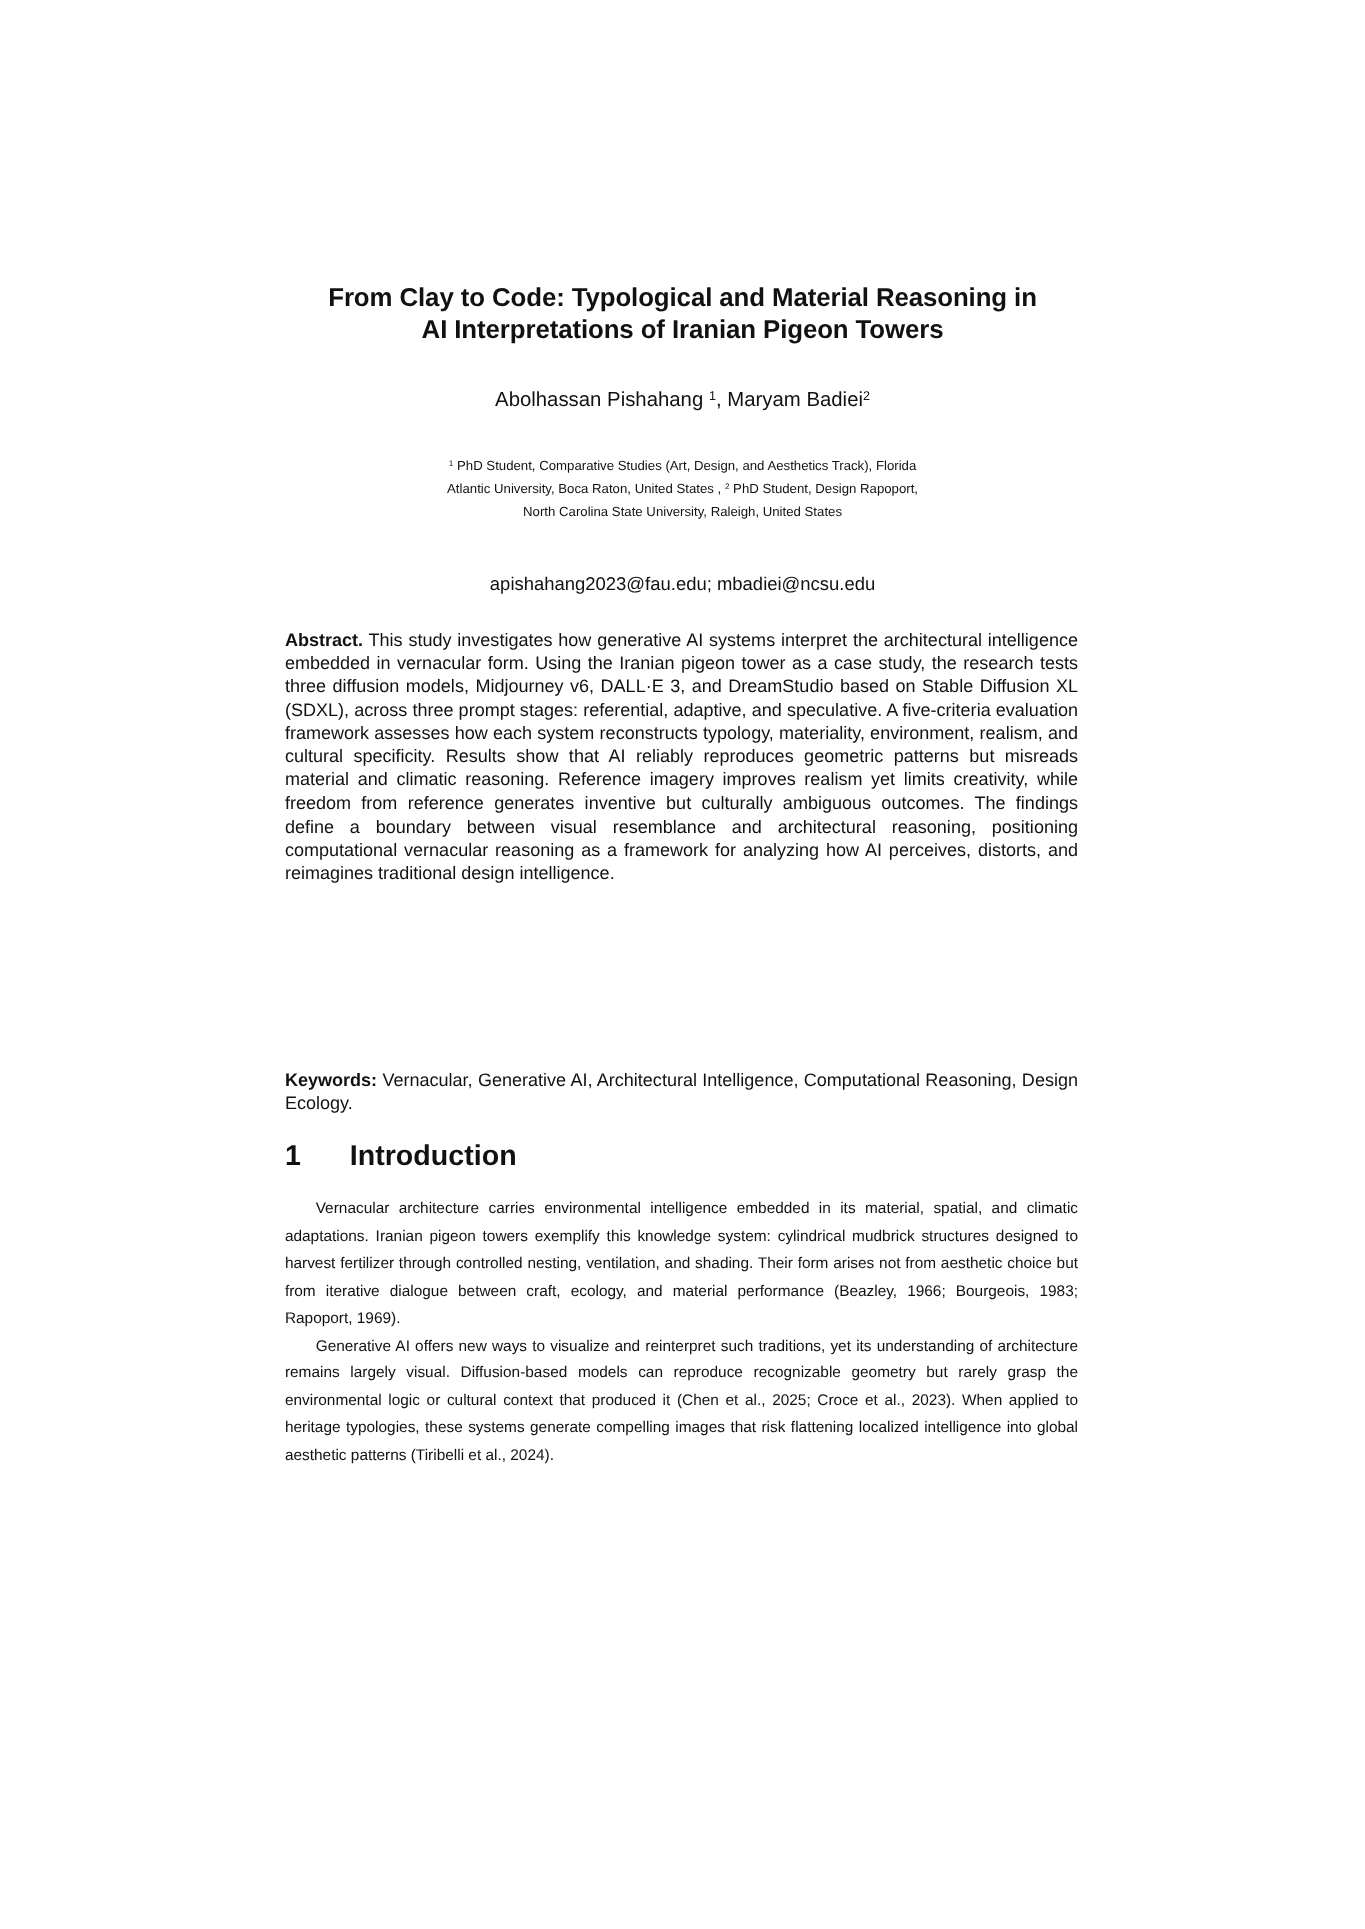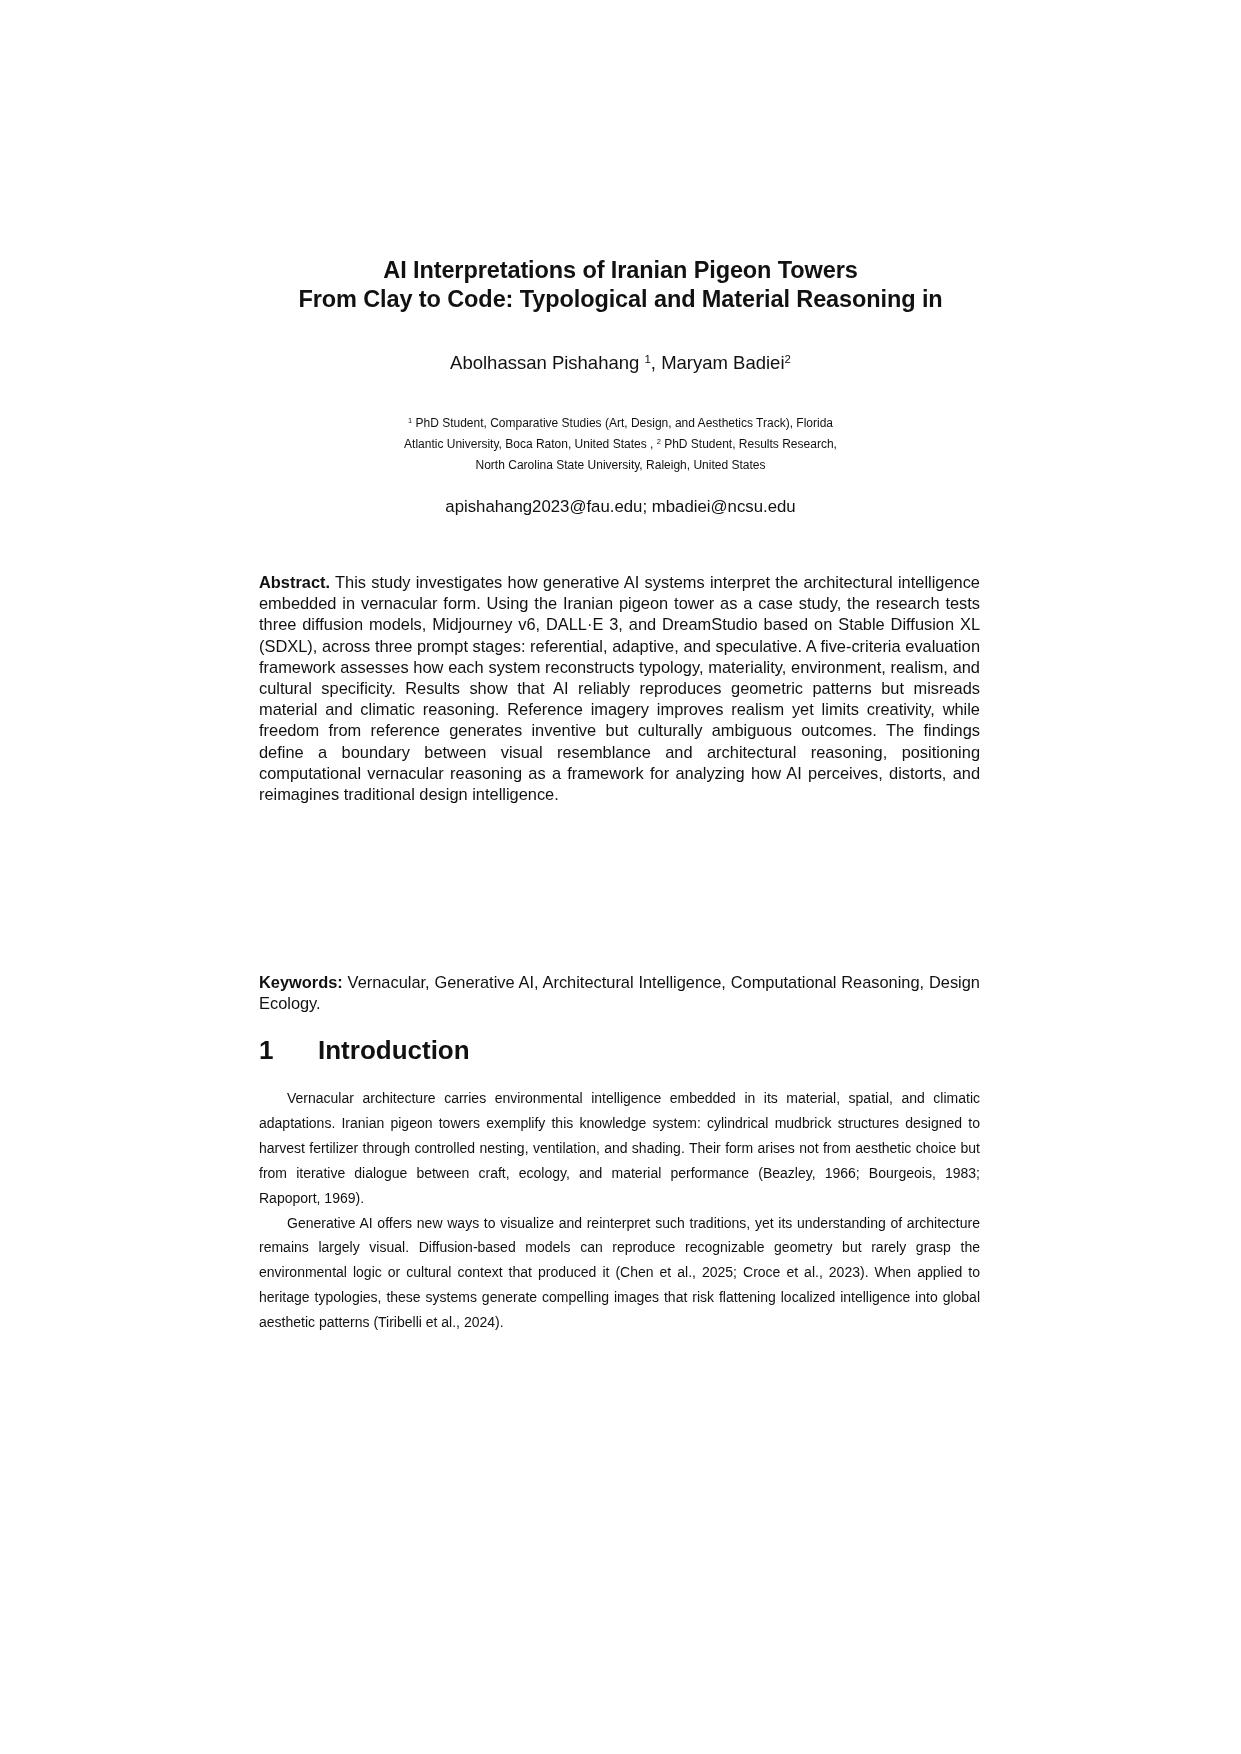--- a/index.html
+++ b/index.html
@@ -4,53 +4,53 @@
 <style>
   html, body { margin: 0; padding: 0; background: #ffffff; }
   body { width: 1241px; height: 1754px; position: relative; overflow: hidden; color: #111111;
          font-family: "Liberation Sans", "DejaVu Sans", sans-serif; }
   .abs { position: absolute; }
   .center { left: 0; width: 1241px; text-align: center; }
 
   .title { top: 256px; font-weight: bold; font-size: 23.5px; line-height: 29px; letter-spacing: -0.1px; }
   .authors { top: 352px; font-size: 18.5px; line-height: 22px; }
   .affil { top: 413px; font-size: 12px; line-height: 21px; }
-  .email { top: 496px; font-size: 16.8px; line-height: 21px; }
+  .email { top: 520px; font-size: 16.8px; line-height: 21px; }
 
   .block { left: 259px; width: 721px; text-align: justify; }
   .abstract { top: 572px; font-size: 16.4px; line-height: 21.2px; }
   .abstract p, .keywords p { margin: 0; text-align-last: left; }
   .keywords { top: 972px; font-size: 16.4px; line-height: 21.2px; }
   .label-bold { font-weight: bold; }
 
   .section-heading { top: 1036px; left: 259px; font-weight: bold; font-size: 26px; line-height: 28px; }
   .section-heading .num { display: inline-block; width: 59px; }
 
   .body-text { top: 1086px; font-size: 14px; line-height: 24.9px; }
   .body-text p { margin: 0; text-indent: 28px; text-align: justify; }
   .body-text p.last-open { text-align-last: justify; }
 
   sup.s { font-size: 0.62em; vertical-align: 0.5em; line-height: 0; }
 </style>
 </head>
 <body>
 
 <div class="abs center title">
+  <div>From Clay to Code: Typological and Material Reasoning in</div>
   <div>AI Interpretations of Iranian Pigeon Towers</div>
-  <div>From Clay to Code: Typological and Material Reasoning in</div>
 </div>
 
 <div class="abs center authors">
   <span>Abolhassan Pishahang</span>
   <span> </span><sup class="s">1</sup><span>, </span><span>Maryam Badiei</span><sup class="s">2</sup>
 </div>
 
 <div class="abs center affil">
   <div><sup class="s">1</sup><span> PhD Student, Comparative Studies (Art, Design, and Aesthetics Track), Florida</span></div>
-  <div><span>Atlantic University, Boca Raton, United States , </span><sup class="s">2</sup><span> PhD Student, Results Research,</span></div>
+  <div><span>Atlantic University, Boca Raton, United States , </span><sup class="s">2</sup><span> PhD Student, Design Rapoport,</span></div>
   <div>North Carolina State University, Raleigh, United States</div>
 </div>
 
 <div class="abs center email">apishahang2023@fau.edu; mbadiei@ncsu.edu</div>
 
 <div class="abs block abstract">
   <p><span class="label-bold">Abstract.</span><span> This study investigates how generative AI systems interpret the architectural intelligence embedded in vernacular form. Using the Iranian pigeon tower as a case study, the research tests three diffusion models, Midjourney v6, DALL·E 3, and DreamStudio based on Stable Diffusion XL (SDXL), across three prompt stages: referential, adaptive, and speculative. A five-criteria evaluation framework assesses how each system reconstructs typology, materiality, environment, realism, and cultural specificity. Results show that AI reliably reproduces geometric patterns but misreads material and climatic reasoning. Reference imagery improves realism yet limits creativity, while freedom from reference generates inventive but culturally ambiguous outcomes. The findings define a boundary between visual resemblance and architectural reasoning, positioning computational vernacular reasoning as a framework for analyzing how AI perceives, distorts, and reimagines traditional design intelligence.</span></p>
 </div>
 
 <div class="abs block keywords">

